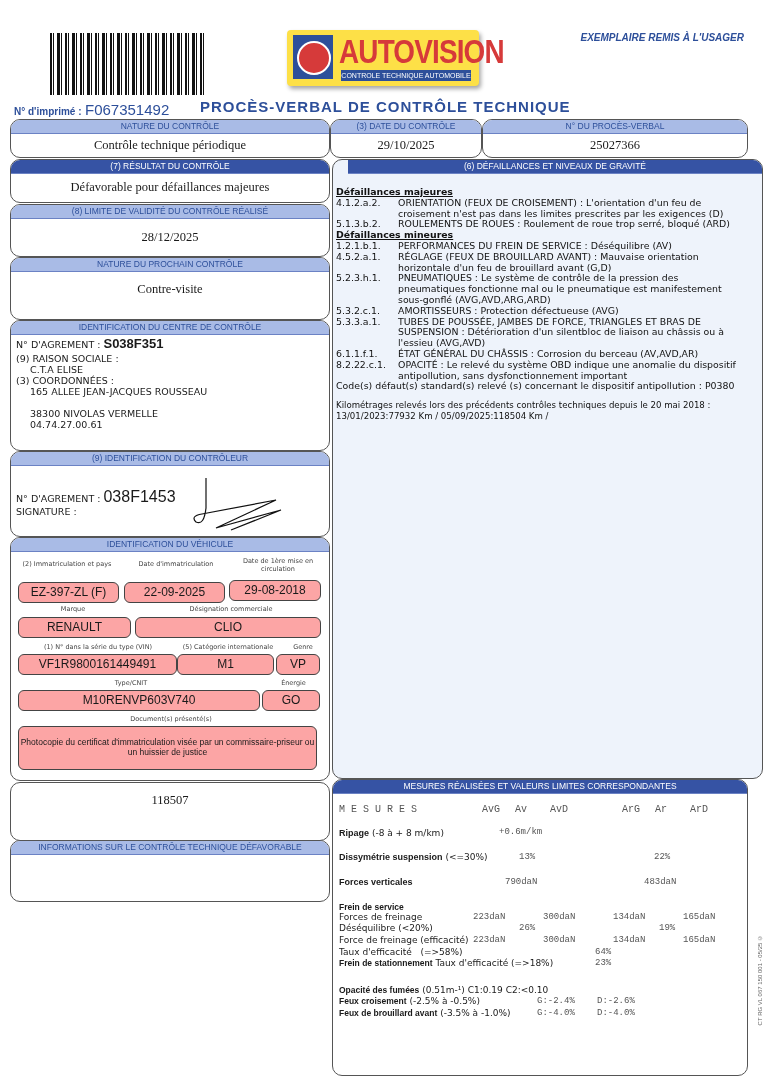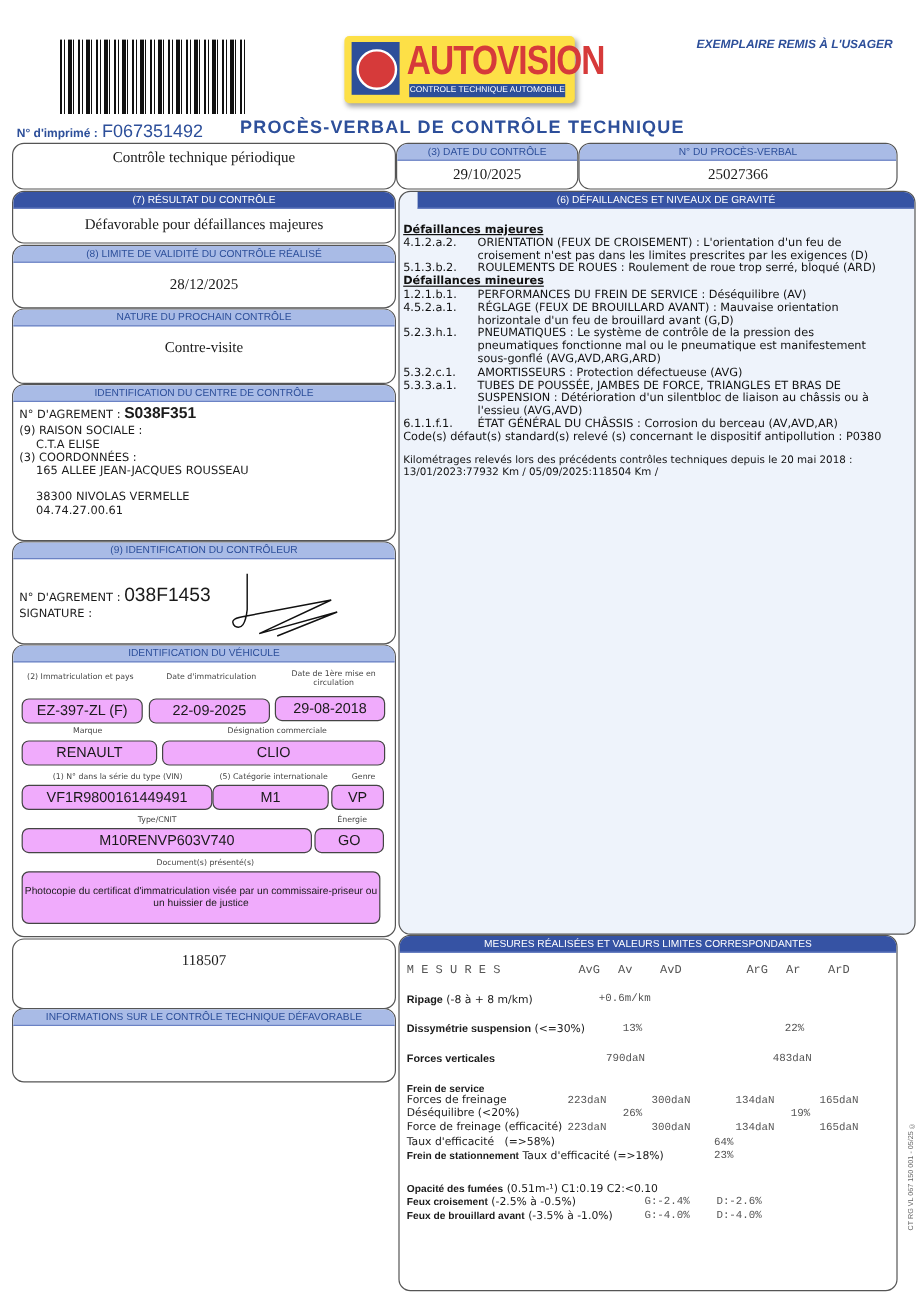--- a/index.html
+++ b/index.html
@@ -21,21 +21,21 @@
   .imprime-val { left:85px; top:101px; font-size:15px; color:#2d4f9a; }
   .main-title { left:200px; top:98px; font-size:15px; font-weight:bold; color:#2d4f9a; letter-spacing:1px; }
 
   .box { position:absolute; border:1px solid #555; border-radius:10px; background:#fff; overflow:hidden; }
   .hdr { height:13px; line-height:13px; font-size:8.5px; text-align:center; color:#2d4f9a; background:#a9bbe6; border-bottom:1px solid #6b82c4; }
   .hdr.dark { background:#3653a4; color:#fff; }
   .val { text-align:center; font-size:12.5px;font-family:Liberation Serif, serif; }
   .blue-bg { background:#eef3fb;padding-left:15px; }
 
   .mono { font-family:"Liberation Mono", monospace; color:#555; }
-  .field { position:absolute; border:1px solid #444; border-radius:6px; background:#f0abfc; text-align:center; font-size:12px; line-height:19px; height:19px; }
+  .field { position:absolute; border:1px solid #444; border-radius:6px; background:#fca5a5; text-align:center; font-size:12px; line-height:19px; height:19px; }
   .small-lbl { position:absolute; font-size:6.5px; color:#444; text-align:center; font-family:"DejaVu Sans", sans-serif; }
 
   .def { font-size:9.4px; line-height:10.8px; font-family:"DejaVu Sans", sans-serif; color:#111; }
   .def .code { display:inline-block; width:62px; vertical-align:top; }
   .def .txt { display:inline-block; width:338px; vertical-align:top; }
   .def .sec { font-weight:bold; text-decoration:underline; }
 
   .meas { font-size:9px; font-family:"DejaVu Sans", sans-serif; }
   .meas .b { font-weight:bold; font-family:"Liberation Sans", sans-serif; }
   .vert { right:1px; top:935px; font-size:6px; color:#666; writing-mode:vertical-rl; transform:rotate(180deg); }
@@ -50,20 +50,21 @@
     </div>
   <div class="brand">AUTOVISION</div>
   <div class="sub">CONTROLE TECHNIQUE AUTOMOBILE</div>
 </div>
 <div class="abs exemplaire">EXEMPLAIRE REMIS À L'USAGER</div>
 <div class="abs imprime-label">N° d'imprimé :</div>
 <div class="abs imprime-val">F067351492</div>
 <div class="abs main-title">PROCÈS-VERBAL DE CONTRÔLE TECHNIQUE</div>
 
 <div class="box" style="left:10px;top:119px;width:318px;height:37px;">
+  <div class="hdr">NATURE DU CONTRÔLE</div>
   <div class="val" style="line-height:22px;">Contrôle technique périodique</div>
 </div>
 <div class="box" style="left:330px;top:119px;width:150px;height:37px;">
   <div class="hdr">(3) DATE DU CONTRÔLE</div>
   <div class="val" style="line-height:22px;">29/10/2025</div>
 </div>
 <div class="box" style="left:482px;top:119px;width:264px;height:37px;">
   <div class="hdr">N° DU PROCÈS-VERBAL</div>
   <div class="val" style="line-height:22px;">25027366</div>
 </div>
@@ -149,20 +150,21 @@
         <div><span class="code">5.1.3.b.2.</span><span class="txt">ROULEMENTS DE ROUES : Roulement de roue trop serré, bloqué (ARD)</span></div>
       </div>
     <div class="sec">Défaillances mineures</div>
     <div id="min-list">
         <div><span class="code">1.2.1.b.1.</span><span class="txt">PERFORMANCES DU FREIN DE SERVICE : Déséquilibre (AV)</span></div>
         <div><span class="code">4.5.2.a.1.</span><span class="txt">RÉGLAGE (FEUX DE BROUILLARD AVANT) : Mauvaise orientation horizontale d'un feu de brouillard avant (G,D)</span></div>
         <div><span class="code">5.2.3.h.1.</span><span class="txt">PNEUMATIQUES : Le système de contrôle de la pression des pneumatiques fonctionne mal ou le pneumatique est manifestement sous-gonflé (AVG,AVD,ARG,ARD)</span></div>
         <div><span class="code">5.3.2.c.1.</span><span class="txt">AMORTISSEURS : Protection défectueuse (AVG)</span></div>
         <div><span class="code">5.3.3.a.1.</span><span class="txt">TUBES DE POUSSÉE, JAMBES DE FORCE, TRIANGLES ET BRAS DE SUSPENSION : Détérioration d'un silentbloc de liaison au châssis ou à l'essieu (AVG,AVD)</span></div>
         <div><span class="code">6.1.1.f.1.</span><span class="txt">ÉTAT GÉNÉRAL DU CHÂSSIS : Corrosion du berceau (AV,AVD,AR)</span></div>
+        <div><span class="code">8.2.22.c.1.</span><span class="txt">OPACITÉ : Le relevé du système OBD indique une anomalie du dispositif antipollution, sans dysfonctionnement important</span></div>
       </div>
     <div>Code(s) défaut(s) standard(s) relevé (s) concernant le dispositif antipollution : P0380</div>
     <div style="margin-top:8px;font-size:8.6px;">Kilométrages relevés lors des précédents contrôles techniques depuis le 20 mai 2018 :</div>
     <div style="font-size:8.6px;">13/01/2023:77932 Km / 05/09/2025:118504 Km /</div>
   </div>
 </div>
 
 <div class="box" style="left:332px;top:779px;width:414px;height:295px;">
   <div class="hdr dark">MESURES RÉALISÉES ET VALEURS LIMITES CORRESPONDANTES</div>
   <div class="meas" style="position:absolute;left:4px;top:20px;width:406px;height:270px;">

